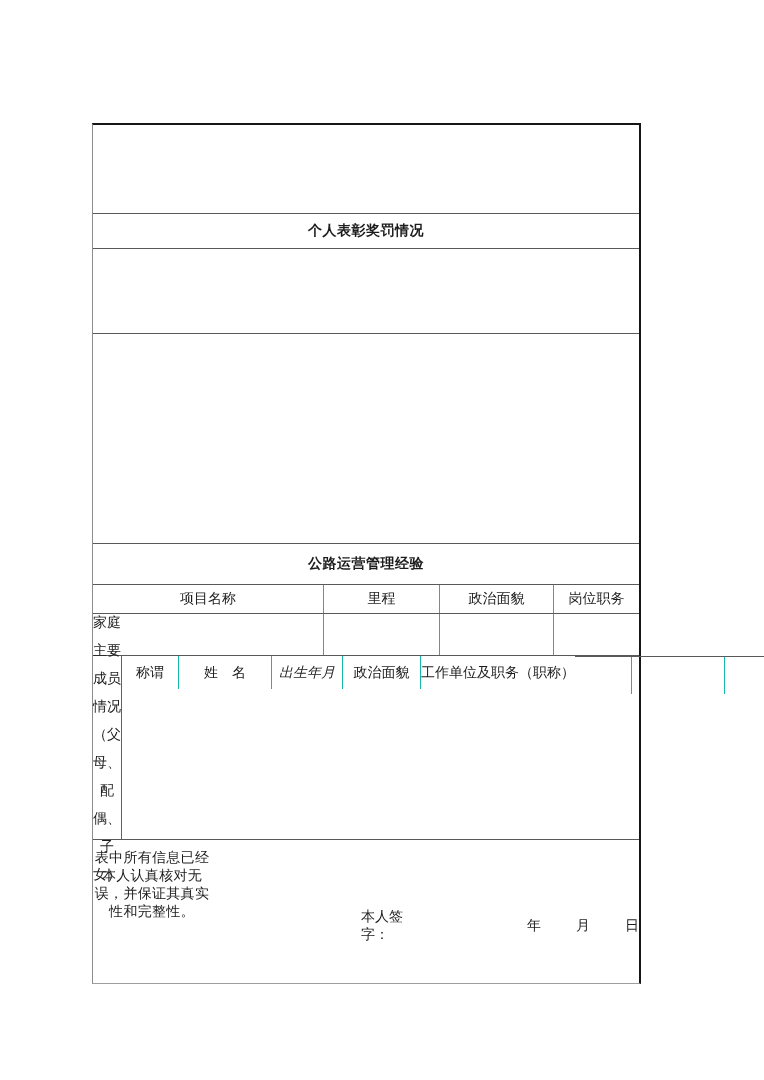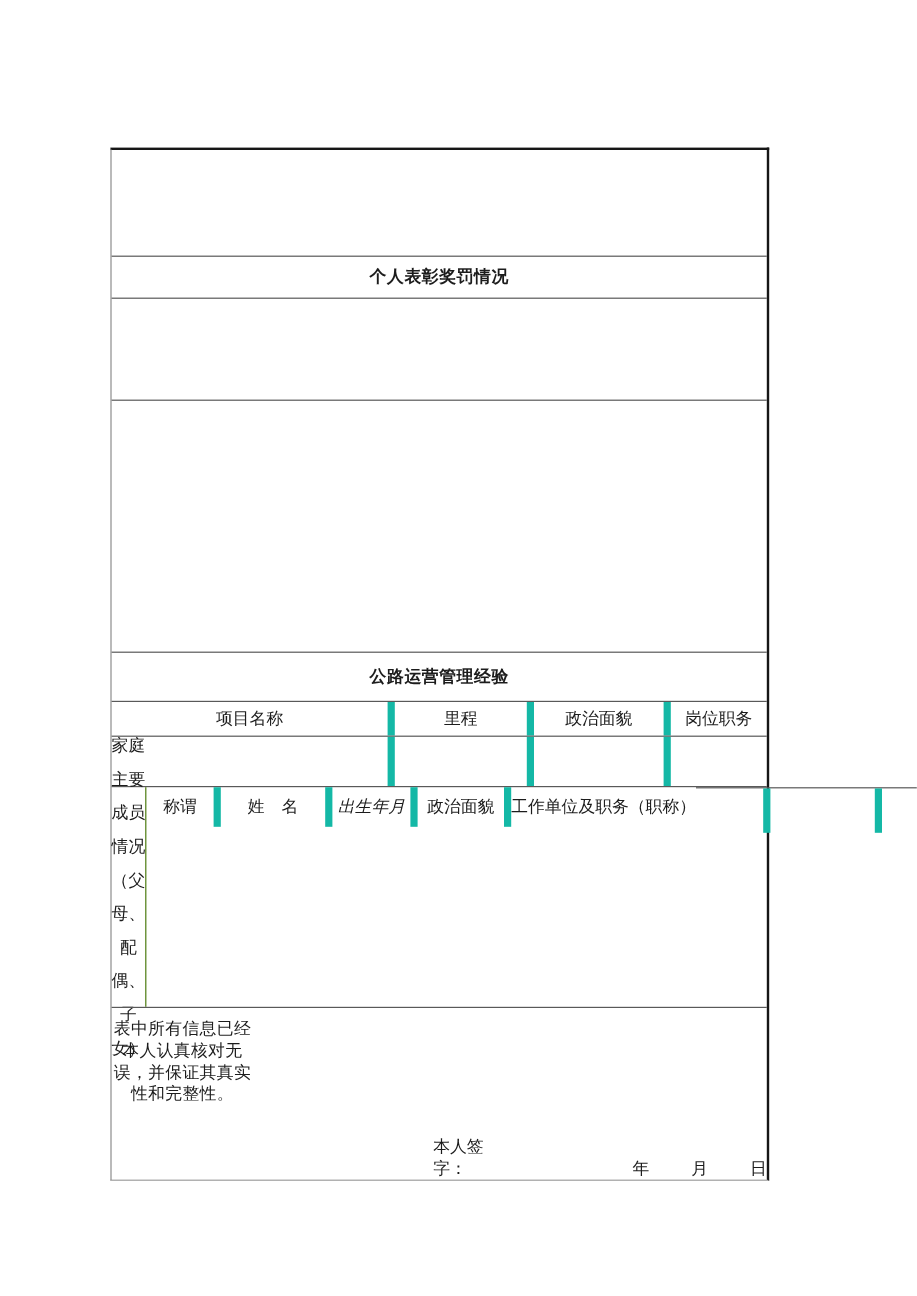--- a/index.html
+++ b/index.html
@@ -38,21 +38,21 @@
   .section-header {
     display: flex;
     align-items: center;
     justify-content: center;
     font-weight: bold;
     letter-spacing: 0.5px;
   }
   .cols { display: flex; align-items: stretch; }
   .cell {
     box-sizing: border-box;
-    border-left: 6px solid #14b8a6;
+    border-left: 1px solid #14b8a6;
     display: flex;
     align-items: center;
     justify-content: center;
     text-align: center;
   }
   .cell.firstcol { border-left: none; }
   
   .col-project { width: 230px; }
   .col-mileage { width: 116px; }
   .col-open    { width: 114px; }
@@ -89,21 +89,21 @@
     display: flex;
   }
   .declaration-line {
     margin-top: 9px;
     text-align: center;
     letter-spacing: 0.3px;
   }
   .signature-line {
     margin-top: 28px;
     display: flex;
-    align-items: flex-end;
+    align-items: center;
     padding-left: 150px;
   }
   .signature-field {
     display: inline-block;
     width: 138px;
     height: 18px;
   }
   .date-label { margin-left: 35px; }
   .date-label.firstdate { margin-left: 0; }
   

